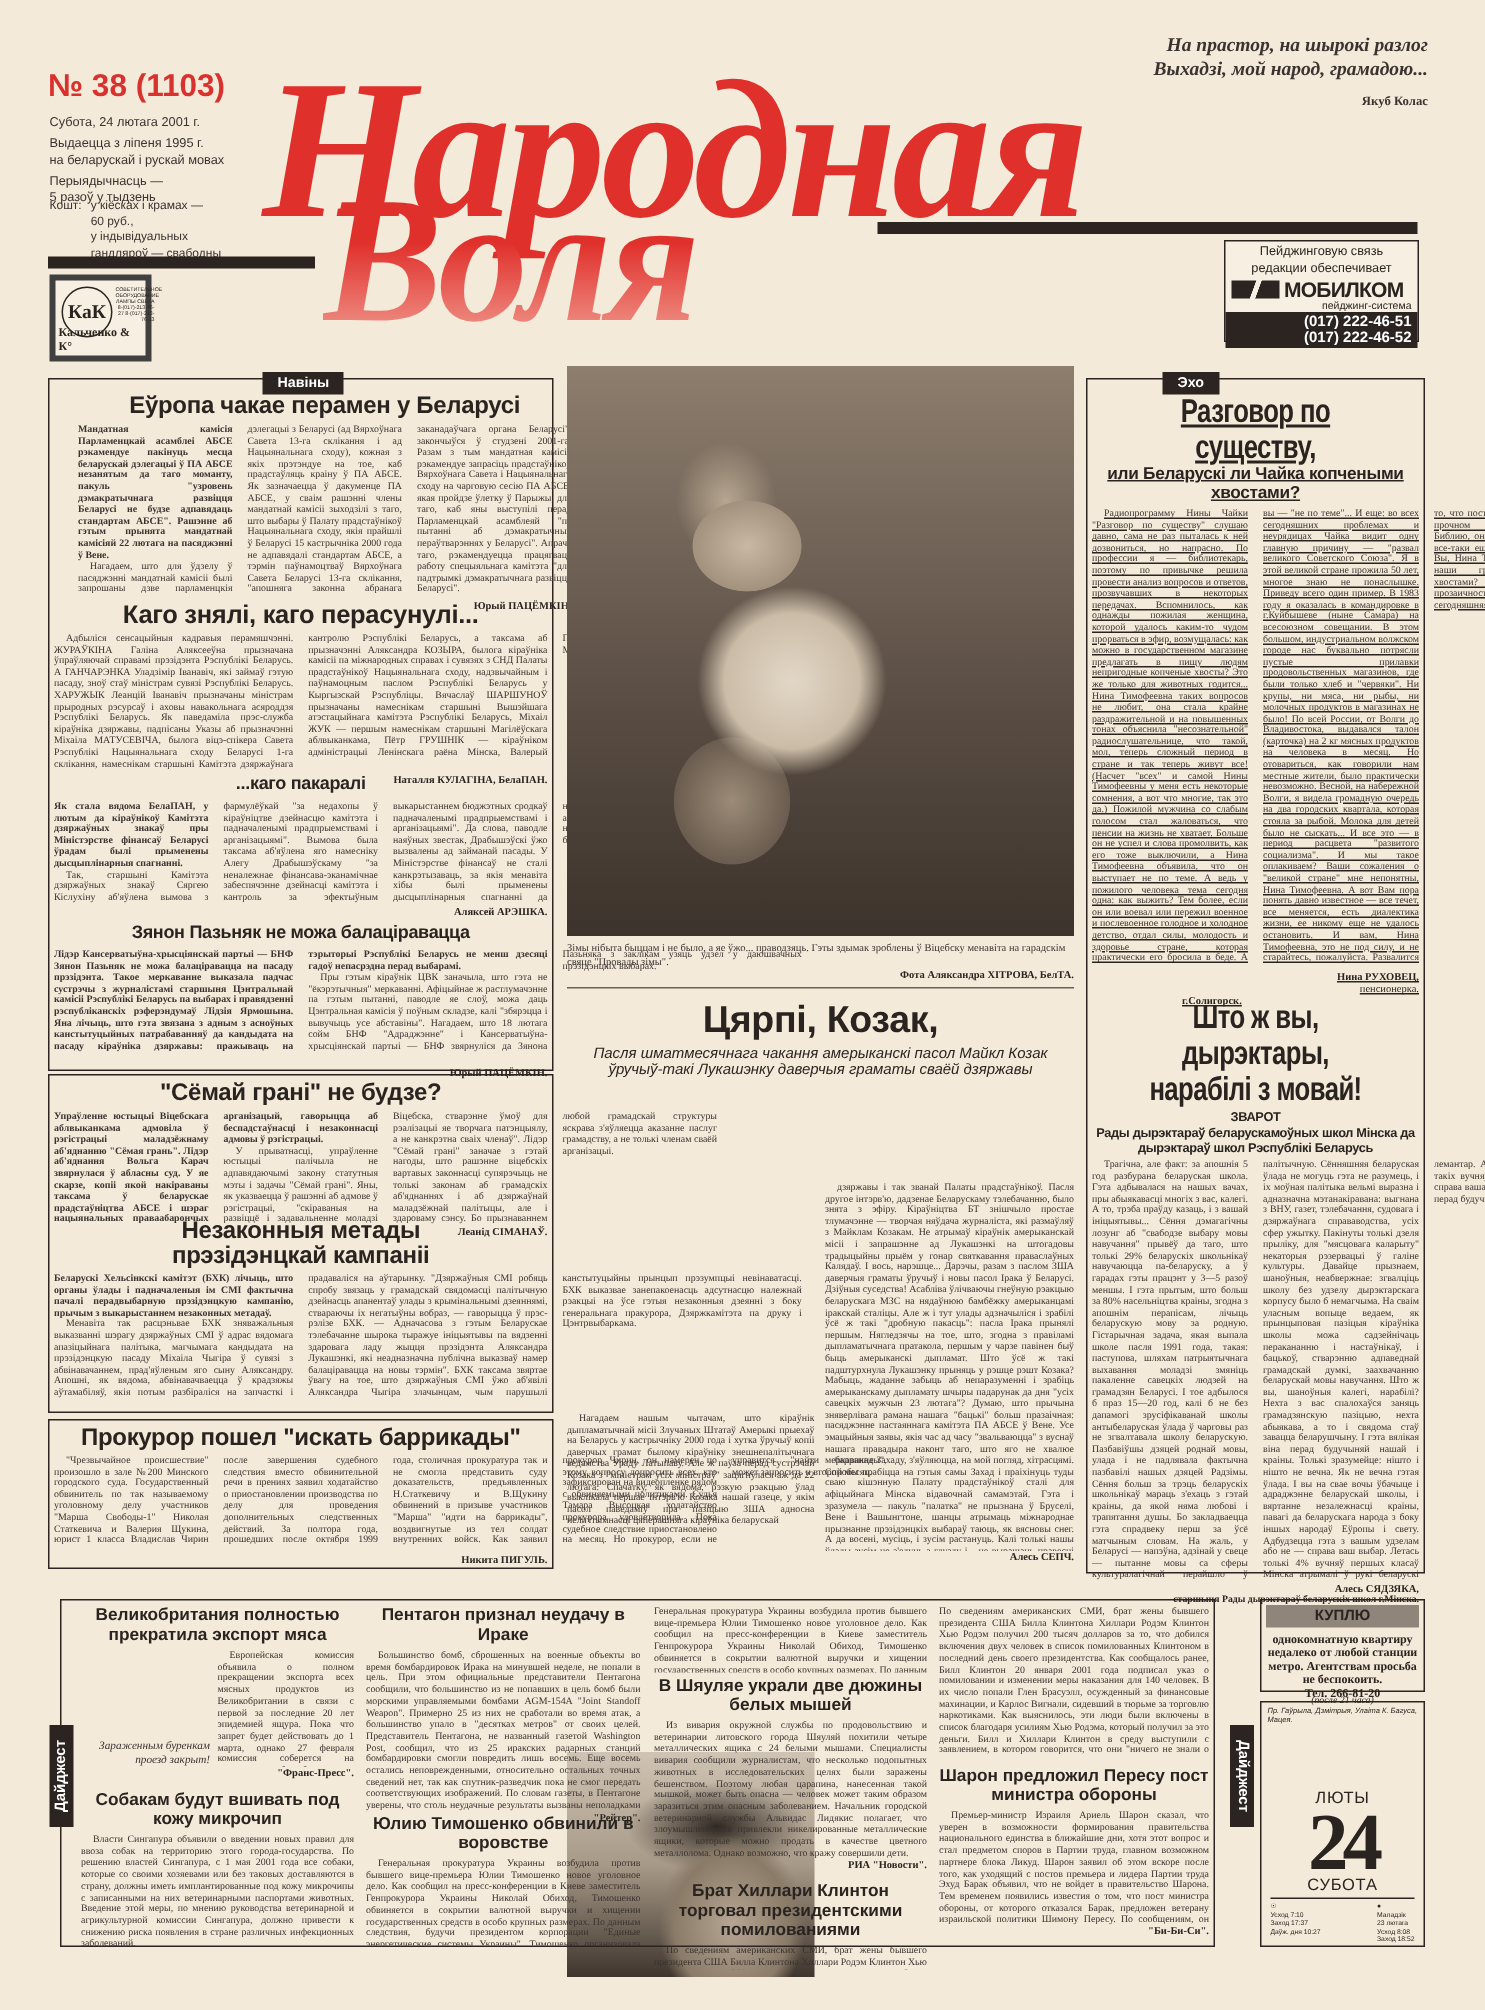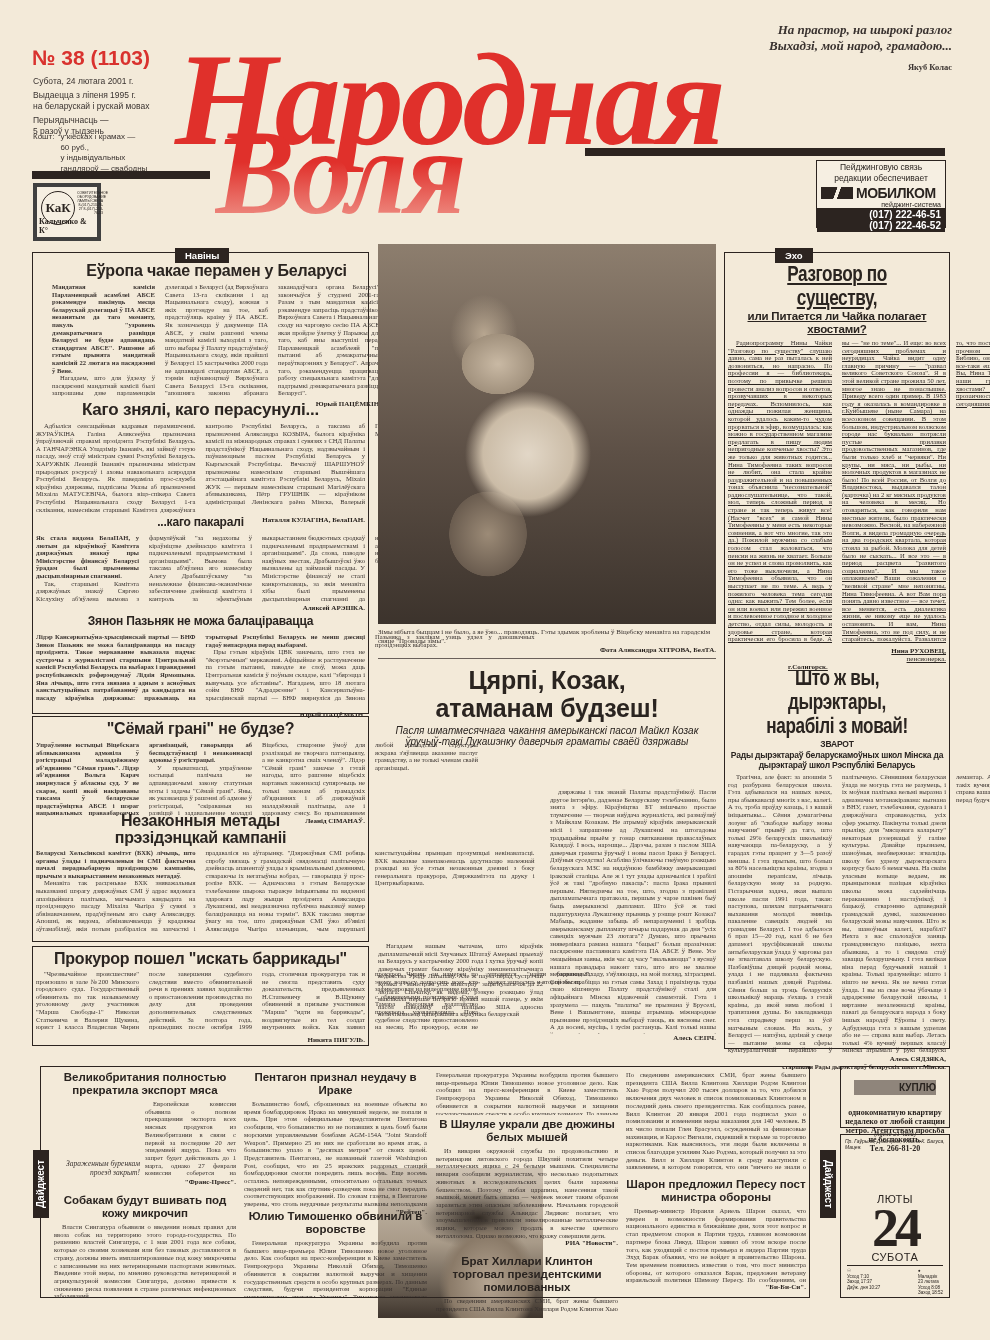--- a/index.html
+++ b/index.html
@@ -68,21 +68,21 @@
 
   
   .digest-tab { background: #2c2420; color: #fff; font-family: "Liberation Sans", sans-serif; font-weight: bold; font-size: 10px; writing-mode: vertical-rl; transform: rotate(180deg); padding: 5px 2px; text-align:center; }
   .digest-tab.right { transform: none; }
   .dg-hl { font-family: "Liberation Sans", sans-serif; font-weight: bold; font-size: 11.5px; line-height: 13px; text-align: center; color: #2a2420; }
   .dg-text { font-size: 6.6px; line-height: 7.7px; color: #3a3330; text-align: justify; text-indent: 8px; }
   .dg-src { font-size: 7px; font-weight: bold; text-align: right; }
 
   
   .kuplu-box { border: 1px solid #2c2420; }
-  .kuplu-head { background: #8f857b; color: #2a2420; font-family:"Liberation Sans",sans-serif; font-weight:bold; font-size:10px; text-align:right; padding: 2px 0; margin: 13px; }
+  .kuplu-head { background: #8f857b; color: #2a2420; font-family:"Liberation Sans",sans-serif; font-weight:bold; font-size:10px; text-align:center; padding: 2px 0; margin: 3px; }
   .kuplu-body { font-weight:bold; font-size: 8px; line-height: 9px; text-align:center; padding: 0 4px; }
   .cal { border: 1px solid #2c2420; }
   .cal-names { font-family:"Liberation Sans",sans-serif; font-style:italic; font-size:5px; line-height:6px; padding:3px 4px; }
   .cal-month { font-family:"Liberation Sans",sans-serif; font-size:11px; text-align:center; letter-spacing:0.5px; }
   .cal-day { font-family:"Liberation Serif",serif; font-weight:bold; font-size:54px; line-height:46px; text-align:center; letter-spacing:-4px; }
   .cal-weekday { font-family:"Liberation Sans",sans-serif; font-size:11px; text-align:center; letter-spacing:0.5px; border-bottom:1px solid #2c2420; margin: 0 6px; padding-bottom: 2px; }
   .cal-astro { display:flex; justify-content:space-between; padding:2px 6px; font-family:"Liberation Sans",sans-serif; font-size:4.5px; line-height:5.5px; }
 </style>
 </head>
 <body>
@@ -199,35 +199,34 @@
   <div class="byline">Никита ПИГУЛЬ.</div>
 </div>
 
 <div class="abs photo photo-main" style="left:378px; top:244px; width:338px; height:380px;"></div>
 <div class="abs caption" style="left:378px; top:628px; width:338px;">Зімы нібыта быццам і не было, а яе ўжо... праводзяць. Гэты здымак зроблены ў Віцебску менавіта на гарадскім свяце "Провады зімы".</div>
 <div class="abs byline" style="left:378px; top:646px; width:338px;">Фота Аляксандра ХІТРОВА, БелТА.</div>
 <div class="abs rule" style="left:378px; top:658px; width:338px;"></div>
 
 <div class="abs" style="left:378px; top:666px; width:338px;">
   <div class="hl" style="font-size:25px; line-height:28px;">Цярпі, Козак,</div>
-  <div class="hl" style="font-size:25px; line-height:28px;">атаманам будзеш!</div>
   <div class="sans" style="font-style:italic; font-size:10px; line-height:11px; text-align:center; margin-top:3px;">Пасля шматмесячнага чакання амерыканскі пасол Майкл Козак ўручыў-такі Лукашэнку даверчыя граматы сваёй дзяржавы</div>
 </div>
 <div class="abs photo photo-kozak" style="left:378px; top:788px; width:165px; height:150px;"></div>
 <div class="abs body-text" style="left:378px; top:942px; width:165px; height:100px; overflow:hidden; text-indent:8px;">Нагадаем нашым чытачам, што кіраўнік дыпламатычнай місіі Злучаных Штатаў Амерыкі прыехаў на Беларусь у кастрычніку 2000 года і хутка ўручыў копіі даверчых грамат былому кіраўніку знешнепалітычнага ведамства Ураду Латыпаву. Але ж паўза перад сустрэчай Козака з "міністрам усіх міністраў" зацягнулася аж да 22 лютага. Спачатку, як вядома, рэзкую рэакцыю ўлад выклікала першае інтэрв'ю Козака нашай газеце, у якім пасол паведаміў пра пазіцыю ЗША адносна нелігітымнасці цяперашняга кіраўніка беларускай</div>
 <div class="abs body-text" style="left:550px; top:788px; width:166px; height:246px; overflow:hidden; text-indent:8px;">дзяржавы і так званай Палаты прадстаўнікоў. Пасля другое інтэрв'ю, дадзенае Беларускаму тэлебачанню, было знята з эфіру. Кіраўніцтва БТ знішчыло простае тлумачэнне — творчая няўдача журналіста, які размаўляў з Майклам Козакам. Не атрымаў кіраўнік амерыканскай місіі і запрашэнне ад Лукашэнкі на штогадовы традыцыйны прыём у гонар святкавання праваслаўных Калядаў. І вось, нарэшце... Дарэчы, разам з паслом ЗША даверчыя граматы ўручыў і новы пасол Ірака ў Беларусі. Дзіўныя суседства! Асабліва ўлічваючы гнеўную рэакцыю беларускага МЗС на нядаўнюю бамбёжку амерыканцамі іракскай сталіцы. Але ж і тут улады адзначыліся і зрабілі ўсё ж такі "дробную пакасць": пасла Ірака прынялі першым. Нягледзячы на тое, што, згодна з правіламі дыпламатычнага пратакола, першым у чарзе павінен быў быць амерыканскі дыпламат. Што ўсё ж такі падштурхнула Лукашэнку прыняць у рэшце рэшт Козака? Мабыць, жаданне забыць аб непаразуменні і зрабіць амерыканскаму дыпламату шчыры падарунак да дня "усіх савецкіх мужчын 23 лютага"? Думаю, што прычына зняверлівага рамана нашага "бацькі" больш празаічная: пасяджэнне пастаяннага камітэта ПА АБСЕ ў Вене. Усе эмацыйныя заявы, якія час ад часу "звальваюцца" з вуснаў нашага правадыра наконт таго, што яго не хвалюе меркаванне Захаду, з'яўляюцца, на мой погляд, хітрасцямі. Спробы прабіцца на гэтыя самы Захад і праіхінуць туды сваю кішэнную Палату прадстаўнікоў сталі для афіцыйнага Мінска відавочнай самамэтай. Гэта і зразумела — пакуль "палатка" не прызнана ў Бруселі, Вене і Вашынгтоне, шанцы атрымаць міжнароднае прызнанне прэзідэнцкіх выбараў таюць, як вясновы снег. А да восені, мусіць, і зусім растануць. Калі толькі нашы ўлады зусім не з'едуць з глузду і... не вырашаць правесці чэсныя, справядлівыя і адкрытыя выбары. Ці дачакаемся?</div>
 <div class="abs byline" style="left:550px; top:1034px; width:166px;">Алесь СЕПЧ.</div>
 
 <div class="abs box" style="left:724px; top:252px; width:226px; height:797px;"></div>
 <div class="abs" style="left:775px; top:245px;text-align:center;">
   <span class="sect-label">Эхо</span>
 </div>
 <div class="abs" style="left:728px; top:262px; width:218px;text-decoration:underline;">
   <div class="hl-cond" style="font-size:22px; line-height:24px;">Разговор по существу,</div>
-  <div class="hl" style="font-size:11.5px; line-height:13px;">или Питается ли Чайка полагает хвостами?</div>
+  <div class="hl" style="font-size:11.5px; line-height:13px;">или Беларускі ли Чайка копчеными хвостами?</div>
   <div class="cols2" style="margin-top:3px; height:308px; column-fill:auto;">
     <div class="body-text" style="text-indent:8px;">Радиопрограмму Нины Чайки "Разговор по существу" слушаю давно, сама не раз пыталась к ней дозвониться, но напрасно. По профессии я — библиотекарь, поэтому по привычке решила провести анализ вопросов и ответов, прозвучавших в некоторых передачах. Вспомнилось, как однажды пожилая женщина, которой удалось каким-то чудом прорваться в эфир, возмущалась: как можно в государственном магазине предлагать в пищу людям непригодные копченые хвосты? Это же только для животных годится... Нина Тимофеевна таких вопросов не любит, она стала крайне раздражительной и на повышенных тонах объяснила "несознательной" радиослушательнице, что такой, мол, теперь сложный период в стране и так теперь живут все! (Насчет "всех" и самой Нины Тимофеевны у меня есть некоторые сомнения, а вот что многие, так это да.) Пожилой мужчина со слабым голосом стал жаловаться, что пенсии на жизнь не хватает. Больше он не успел и слова промолвить, как его тоже выключили, а Нина Тимофеевна объявила, что он выступает не по теме. А ведь у пожилого человека тема сегодня одна: как выжить? Тем более, если он или воевал или пережил военное и послевоенное голодное и холодное детство, отдал силы, молодость и здоровье стране, которая практически его бросила в беде. А вы — "не по теме"... И еще: во всех сегодняшних проблемах и неурядицах Чайка видит одну главную причину — "развал великого Советского Союза". Я в этой великой стране прожила 50 лет, многое знаю не понаслышке. Приведу всего один пример. В 1983 году я оказалась в командировке в г.Куйбышеве (ныне Самара) на всесоюзном совещании. В этом большом, индустриальном волжском городе нас буквально потрясли пустые прилавки продовольственных магазинов, где были только хлеб и "червяки". Ни крупы, ни мяса, ни рыбы, ни молочных продуктов в магазинах не было! По всей России, от Волги до Владивостока, выдавался талон (карточка) на 2 кг мясных продуктов на человека в месяц. Но отовариться, как говорили нам местные жители, было практически невозможно. Весной, на набережной Волги, я видела громадную очередь на два городских квартала, которая стояла за рыбой. Молока для детей было не сыскать... И все это — в период расцвета "развитого социализма". И мы такое оплакиваем? Ваши сожаления о "великой стране" мне непонятны, Нина Тимофеевна. А вот Вам пора понять давно известное — все течет, все меняется, есть диалектика жизни, ее никому еще не удалось остановить. И вам, Нина Тимофеевна, это не под силу, и не старайтесь, пожалуйста. Развалится то, что построено на песке, а не на прочном фундаменте. Читайте Библию, она каждому на пользу. И все-таки еще вопрос: питаетесь ли Вы, Нина Тимофеевна, как многие наши граждане, копчеными хвостами? Извините за грубую прозаичность, но такова сегодняшняя жизнь.</div>
   </div>
   <div class="byline">Нина РУХОВЕЦ,</div>
   <div class="byline" style="font-weight:normal;">пенсионерка.</div>
   <div class="byline" style="text-align:left; padding-left:60px;">г.Солигорск.</div>
 </div>
 
 <div class="abs" style="left:728px; top:666px; width:218px;">
   <div class="hl-cond" style="font-size:22px; line-height:24px;">Што ж вы, дырэктары,</div>
@@ -269,21 +268,21 @@
   <div class="dg-text" style="margin-top:3px; height:58px; overflow:hidden;">Генеральная прокуратура Украины возбудила против бывшего вице-премьера Юлии Тимошенко новое уголовное дело. Как сообщил на пресс-конференции в Киеве заместитель Генпрокурора Украины Николай Обиход, Тимошенко обвиняется в сокрытии валютной выручки и хищении государственных средств в особо крупных размерах. По данным следствия, будучи президентом корпорации "Единые энергетические системы Украины", Тимошенко организовала преступную группу, которая в период с 1996 по 1999 год спрятала за пределами республики валютную выручку по экспортным контрактам на сумму более 181,5 миллиона долларов. Напомним, что Тимошенко была арестована 13 февраля нынешнего года. Против нее были возбуждены два уголовных дела. Сейчас Тимошенко находится в Лукьяновской тюрьме в Киеве. Она утверждает, что все возбужденные дела сфабрикованы ее политическими противниками.</div>
 </div>
 
 <div class="abs dg-text" style="left:436px; top:1071px; width:182px; height:44px; overflow:hidden; text-indent:0;">Генеральная прокуратура Украины возбудила против бывшего вице-премьера Юлии Тимошенко новое уголовное дело. Как сообщил на пресс-конференции в Киеве заместитель Генпрокурора Украины Николай Обиход, Тимошенко обвиняется в сокрытии валютной выручки и хищении государственных средств в особо крупных размерах. По данным следствия, будучи президентом корпорации "Единые энергетические системы Украины", Тимошенко организовала преступную группу, которая в период с 1996 по 1999 год спрятала за пределами республики валютную выручку по экспортным контрактам на сумму более 181,5 миллиона долларов. Напомним, что Тимошенко была арестована 13 февраля нынешнего года. Против нее были возбуждены два уголовных дела. Сейчас Тимошенко находится в Лукьяновской тюрьме в Киеве. Она утверждает, что все возбужденные дела сфабрикованы ее политическими противниками.</div>
 <div class="abs" style="left:436px; top:1118px; width:182px;">
   <div class="dg-hl">В Шяуляе украли две дюжины белых мышей</div>
   <div class="dg-text" style="margin-top:3px; height:92px; overflow:hidden;">Из вивария окружной службы по продовольствию и ветеринарии литовского города Шяуляй похитили четыре металлических ящика с 24 белыми мышами. Специалисты вивария сообщили журналистам, что несколько подопытных животных в исследовательских целях были заражены бешенством. Поэтому любая царапина, нанесенная такой мышкой, может быть опасна — человек может таким образом заразиться этим опасным заболеванием. Начальник городской ветеринарной службы Альвидас Лидякис полагает, что злоумышленников привлекли никелированные металлические ящики, которые можно продать в качестве цветного металлолома. Однако возможно, что кражу совершили дети.</div>
   <div class="dg-src">РИА "Новости".</div>
 </div>
 <div class="abs" style="left:436px; top:1255px; width:182px;">
-  <div class="dg-hl">Брат Хиллари Клинтон торговал президентскими помилованных</div>
+  <div class="dg-hl">Брат Хиллари Клинтон торговал президентскими помилованиями</div>
   <div class="dg-text" style="margin-top:3px; height:16px; overflow:hidden;">По сведениям американских СМИ, брат жены бывшего президента США Билла Клинтона Хиллари Родэм Клинтон Хью Родэм получил 200 тысяч долларов за то, что добился включения двух человек в список помилованных Клинтоном в последний день своего президентства. Как сообщалось ранее, Билл Клинтон 20 января 2001 года подписал указ о помиловании и изменении меры наказания для 140 человек. В их число попали Глен Брасуэлл, осужденный за финансовые махинации, и Карлос Вигнали, сидевший в тюрьме за торговлю наркотиками. Как выяснилось, эти люди были включены в список благодаря усилиям Хью Родэма, который получил за это деньги. Билл и Хиллари Клинтон в среду выступили с заявлением, в котором говорится, что они "ничего не знали о подобных платежах", "глубоко потрясены" случившимся и "настоятельно просят" Хью Родэма "вернуть все полученные деньги".</div>
 </div>
 
 <div class="abs dg-text" style="left:626px; top:1071px; width:180px; height:100px; overflow:hidden; text-indent:0;">По сведениям американских СМИ, брат жены бывшего президента США Билла Клинтона Хиллари Родэм Клинтон Хью Родэм получил 200 тысяч долларов за то, что добился включения двух человек в список помилованных Клинтоном в последний день своего президентства. Как сообщалось ранее, Билл Клинтон 20 января 2001 года подписал указ о помиловании и изменении меры наказания для 140 человек. В их число попали Глен Брасуэлл, осужденный за финансовые махинации, и Карлос Вигнали, сидевший в тюрьме за торговлю наркотиками. Как выяснилось, эти люди были включены в список благодаря усилиям Хью Родэма, который получил за это деньги. Билл и Хиллари Клинтон в среду выступили с заявлением, в котором говорится, что они "ничего не знали о подобных платежах", "глубоко потрясены" случившимся и "настоятельно просят" Хью Родэма "вернуть все полученные деньги".</div>
 <div class="abs" style="left:626px; top:1178px; width:180px;">
   <div class="dg-hl">Шарон предложил Пересу пост министра обороны</div>
   <div class="dg-text" style="margin-top:3px; height:76px; overflow:hidden;">Премьер-министр Израиля Ариель Шарон сказал, что уверен в возможности формирования правительства национального единства в ближайшие дни, хотя этот вопрос и стал предметом споров в Партии труда, главном возможном партнере блока Ликуд. Шарон заявил об этом вскоре после того, как уходящий с постов премьера и лидера Партии труда Эхуд Барак объявил, что не войдет в правительство Шарона. Тем временем появились известия о том, что пост министра обороны, от которого отказался Барак, предложен ветерану израильской политики Шимону Пересу. По сообщениям, он рассматривает это предложение.</div>
   <div class="dg-src">"Би-Би-Си".</div>
 </div>
 

